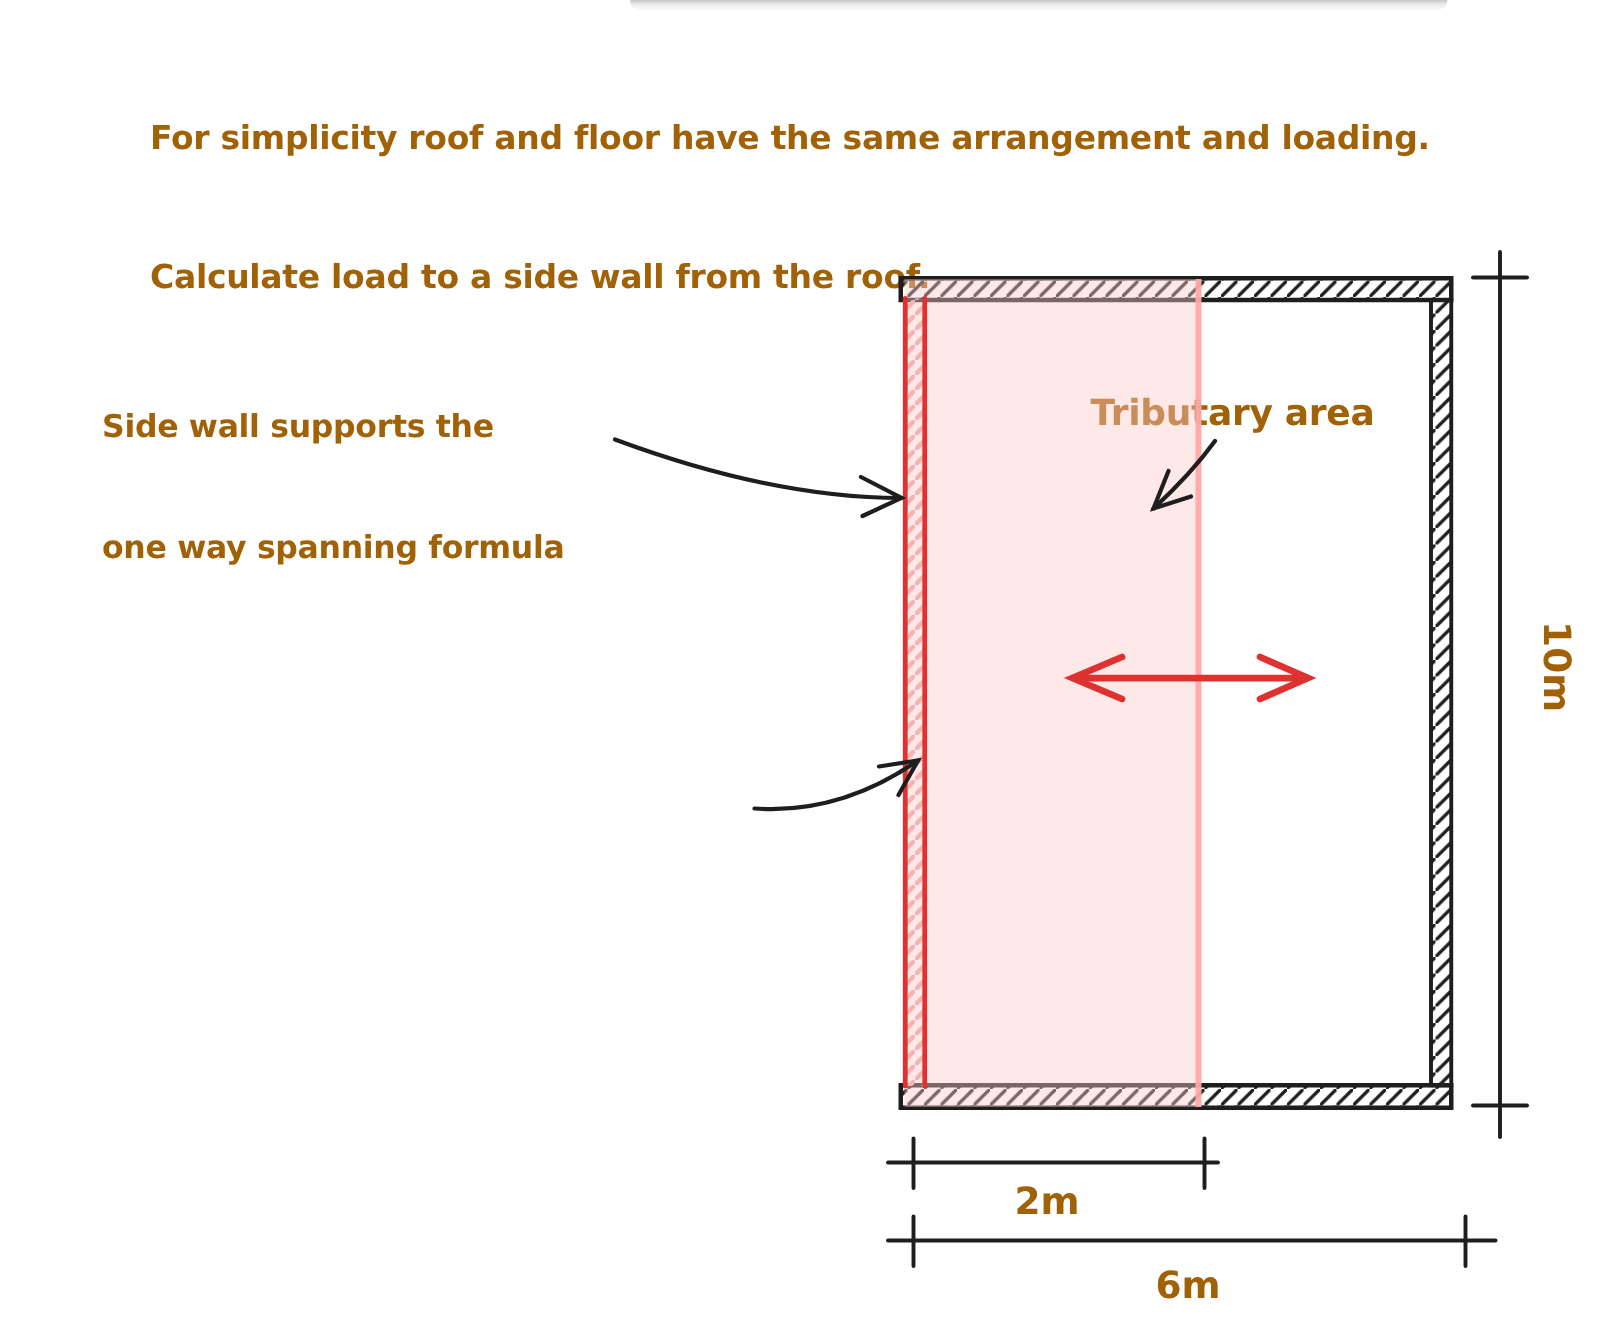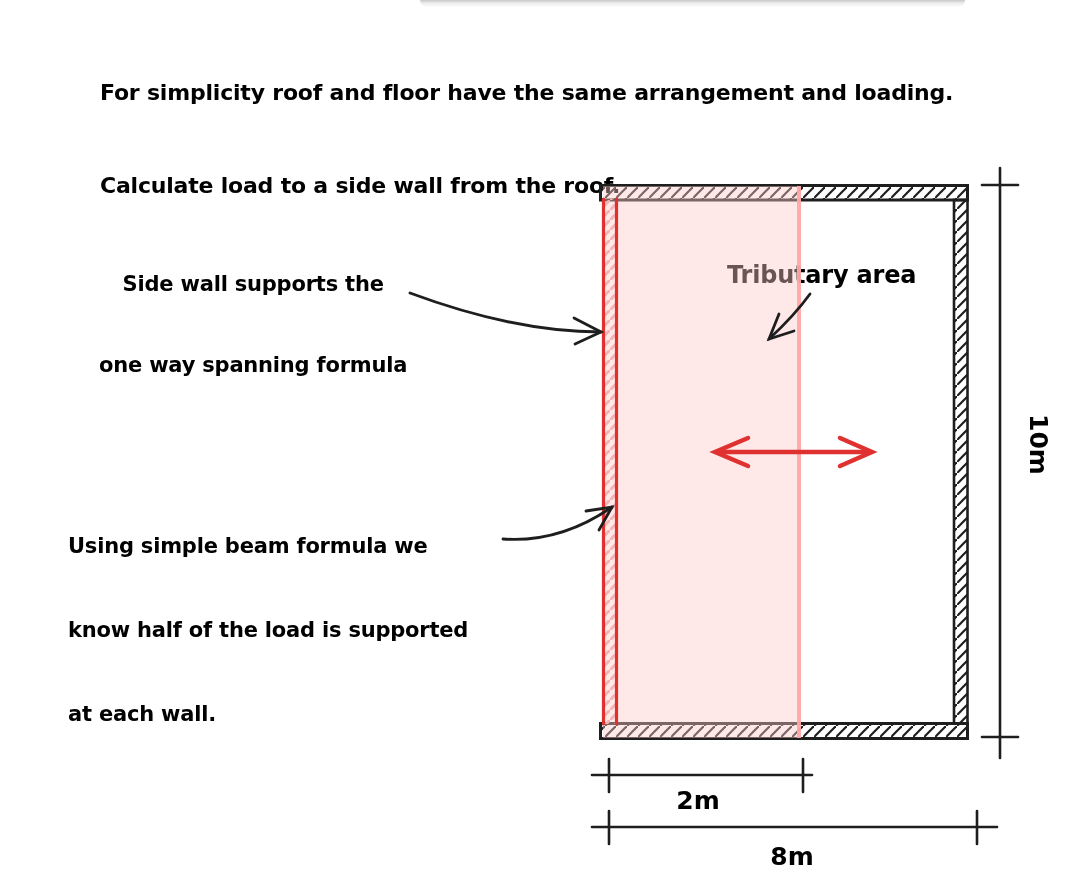--- a/index.html
+++ b/index.html
@@ -2,25 +2,25 @@
 <html><head>
 <meta charset="utf-8">
 <style>
   html,body{margin:0;padding:0;background:#ffffff;}
   #stage{
     position:relative;
     width:1075px;height:882px;
     background:#ffffff;
     overflow:hidden;
     font-family:"DejaVu Sans", sans-serif;
-    color:#000000;
+    color:#a16207;
   }
   .txt{position:absolute;white-space:pre;font-weight:600;letter-spacing:-0.2px;}
   .title-block{left:100px;top:15px;font-size:22px;line-height:31px;}
-  .ann-side-wall{left:99px;top:217px;font-size:21px;line-height:27px;text-align:center;}
+  .ann-side-wall{left:68px;top:217px;font-size:21px;line-height:27px;}
   .ann-beam{left:68px;top:476px;font-size:21px;line-height:28px;}
   .ann-tributary{left:727px;top:261px;font-size:24px;}
   .dim-label{position:absolute;font-size:25px;font-weight:600;text-align:center;}
   .dim-3m{left:662px;top:786px;width:72px;}
   .dim-6m{left:756px;top:842px;width:72px;}
   .dim-10m{left:1002px;top:430px;width:72px;transform:rotate(90deg);transform-origin:center;}
   .topbar-shadow{
     position:absolute;left:420px;top:0;width:545px;height:7px;
     background:linear-gradient(180deg,#c7c7c7 0%, #ededed 45%, #fdfdfd 100%);
     border-radius:0 0 8px 8px;
@@ -37,30 +37,25 @@
   <div class="txt title-block">
     <div>For simplicity roof and floor have the same arrangement and loading.</div>
     <div>Calculate load to a side wall from the roof.</div>
   </div>
 
   <div class="txt ann-side-wall">
     <div>Side wall supports the</div>
     <div>one way spanning formula</div>
   </div>
 
-  <div class="txt ann-beam">
-    <div>Using simple beam formula we</div>
-    <div>know half of the load is supported</div>
-    <div>at each wall.</div>
-  </div>
 
   <div class="txt ann-tributary">Tributary area</div>
 
   <div class="dim-label dim-3m">2m</div>
-  <div class="dim-label dim-6m">8m</div>
+  <div class="dim-label dim-6m">6m</div>
   <div class="dim-label dim-10m">10m</div>
 
   <svg width="1075" height="882" viewBox="0 0 1075 882">
     <defs>
       <pattern id="hatchB" patternUnits="userSpaceOnUse" width="11" height="11">
         <path d="M-2,13 L13,-2" stroke="#1e1e1e" stroke-width="2.2" fill="none"></path>
       </pattern>
       <pattern id="hatchP" patternUnits="userSpaceOnUse" width="10" height="10">
         <path d="M-2,12 L12,-2" stroke="#f6b3b3" stroke-width="3" fill="none"></path>
       </pattern>

